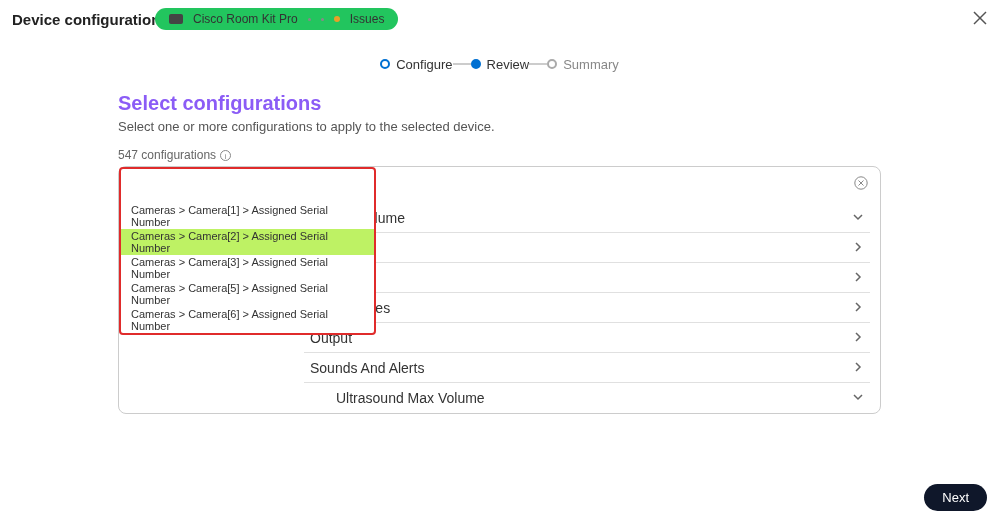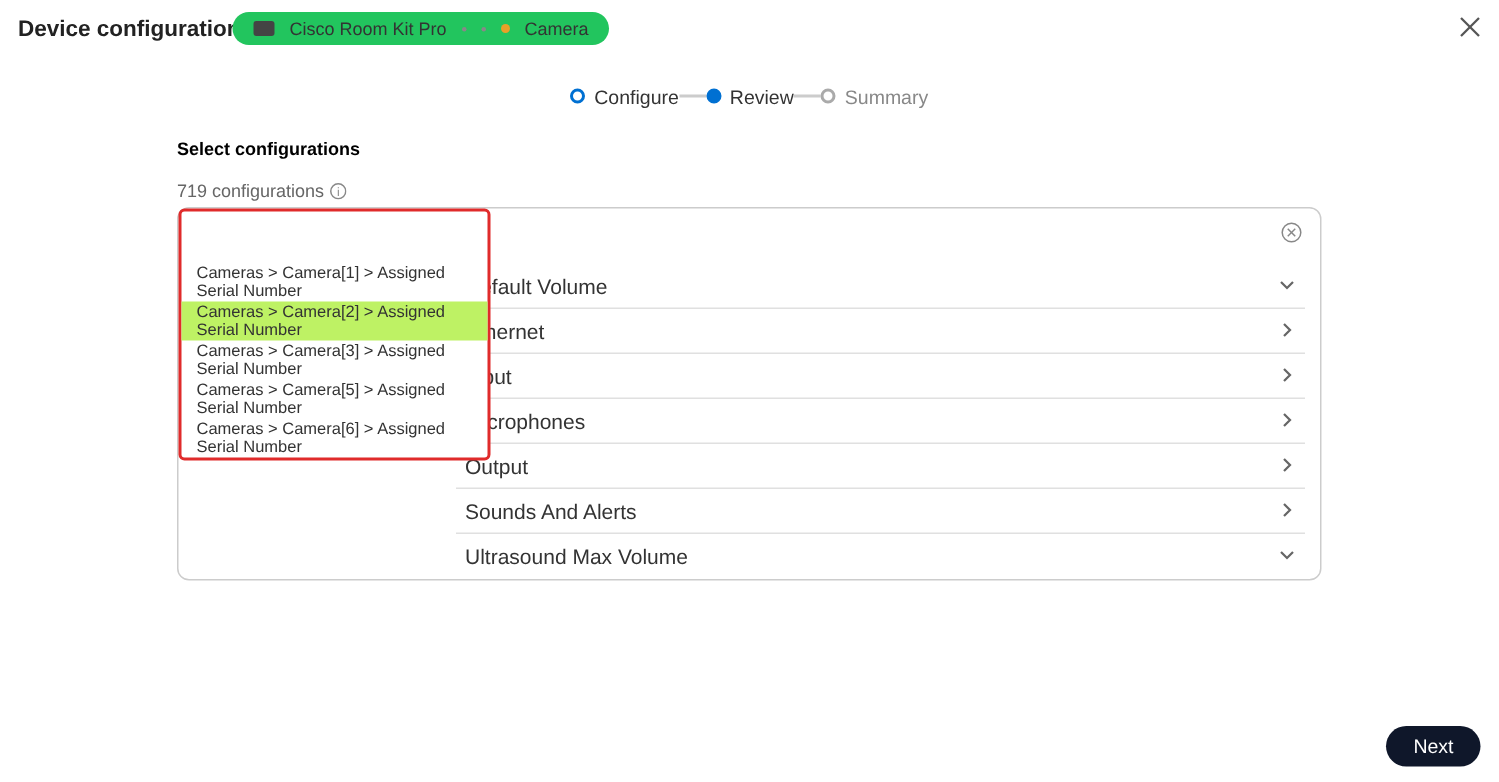--- a/index.html
+++ b/index.html
@@ -96,24 +96,24 @@
     }
     .step-sep {
       width: 18px;
       height: 2px;
       background: #ccc;
     }
     .content {
       padding: 0 118px;
     }
     .select-heading {
-      font-size: 12px;
+      font-size: 20px;
       font-weight: 700;
       margin-top: 10px;
-      color: #000000;
+      color: #8b5cf6;
     }
     .select-sub {
       font-size: 13px;
       color: #555;
       margin-top: 4px;
     }
     .config-count {
       font-size: 12px;
       color: #666;
       margin-top: 14px;
@@ -148,21 +148,21 @@
       color: #333;
     }
     .clear-icon {
       cursor: pointer;
       color: #666;
     }
     .autocomplete {
       position: absolute;
       left: 0;
       top: 0;
-      width: 208px;
+      width: 257px;
       border: 2px solid #e02b2b;
       border-radius: 4px;
       background: #fff;
       padding-top: 34px;
       z-index: 10;
     }
     .autocomplete-item {
       font-size: 11px;
       padding: 1px 10px;
       color: #333;
@@ -189,20 +189,21 @@
       display: flex;
       align-items: center;
       justify-content: space-between;
       padding: 0 6px;
       font-size: 14px;
       color: #333;
       cursor: pointer;
     }
     .accordion-row:last-child {
       border-bottom: none;
+      margin-left: 26px;
     }
     .chevron {
       color: #666;
     }
     .next-btn {
       position: absolute;
       right: 12px;
       bottom: 10px;
       background: #0f172a;
       color: #fff;
@@ -217,21 +218,21 @@
 <body>
 
 <div class="header">
   <span class="page-title">Device configurations</span>
   <div class="device-bar">
     <span class="device-icon"></span>
     <span>Cisco Room Kit Pro</span>
     <span class="dot-sep"></span>
     <span class="dot-sep"></span>
     <span class="issues-dot"></span>
-    <span>Camera</span>
+    <span>Issues</span>
   </div>
   <span class="close-btn">
     <svg viewBox="0 0 14 14">
         <line x1="1" y1="1" x2="13" y2="13" stroke="#555" stroke-width="1.5"></line>
         <line x1="13" y1="1" x2="1" y2="13" stroke="#555" stroke-width="1.5"></line>
       </svg>
   </span>
 </div>
 
 <div class="stepper">
@@ -246,22 +247,23 @@
   </div>
   <span class="step-sep"></span>
   <div class="step">
     <span class="step-circle empty"></span>
     <span style="color:#888">Summary</span>
   </div>
 </div>
 
 <div class="content">
   <div class="select-heading">Select configurations</div>
+  <div class="select-sub">Select one or more configurations to apply to the selected device.</div>
   <div class="config-count">
-    <span>719 configurations</span>
+    <span>547 configurations</span>
     <span class="info-icon">
       <svg width="11" height="11" viewBox="0 0 11 11">
           <circle cx="5.5" cy="5.5" r="5" fill="none" stroke="#888" stroke-width="1"></circle>
           <text x="5.5" y="8.5" text-anchor="middle" font-size="8" fill="#888">i</text>
         </svg>
     </span>
   </div>
 
   <div class="config-panel">
     <div class="search-row">

